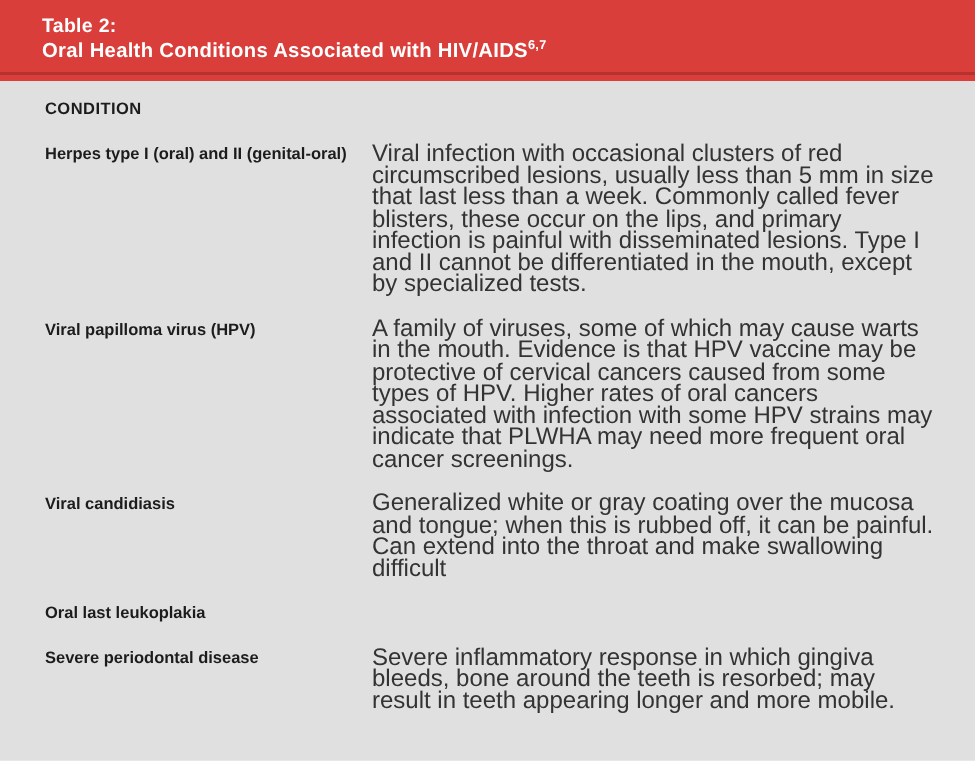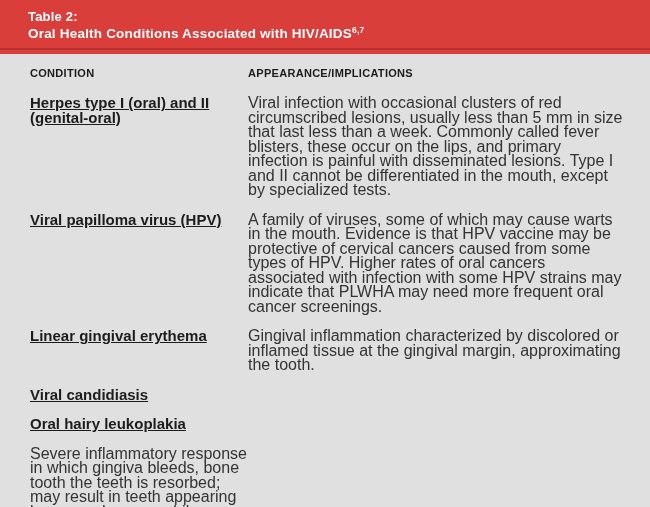--- a/index.html
+++ b/index.html
@@ -65,26 +65,25 @@
     font-size: 11px;
     font-weight: bold;
     color: #1c1c1c;
     letter-spacing: 0.3px;
     line-height: 14px;
   }
   .data-row {
     margin-bottom: 15px;
   }
   .condition {
-    font-size: 15px;
+    font-size: 11px;
     font-weight: bold;
     color: #1c1c1c;
     line-height: 14.5px;
     padding-right: 8px;
-    text-decoration: underline;
   }
   .appearance {
     font-size: 16px;
     color: #333333;
     line-height: 14.5px;
   }
 </style>
 </head>
 <body>
 
@@ -92,45 +91,42 @@
 
   <div class="banner">
     <div class="t1">Table 2:</div>
     <div class="t2"><span>Oral Health Conditions Associated with HIV/AIDS</span><sup>6,7</sup></div>
   </div>
 
   <div class="table-body">
 
     <div class="grid-row col-headers">
       <div class="col-header">CONDITION</div>
-      <div class="col-header">APPEARANCE/IMPLICATIONS</div>
     </div>
 
     <div class="grid-row data-row">
       <div class="condition">Herpes type I (oral) and II (genital-oral)</div>
       <div class="appearance">Viral infection with occasional clusters of red circumscribed lesions, usually less than 5 mm in size that last less than a week. Commonly called fever blisters, these occur on the lips, and primary infection is painful with disseminated lesions. Type I and II cannot be differentiated in the mouth, except by specialized tests.</div>
     </div>
 
     <div class="grid-row data-row">
       <div class="condition">Viral papilloma virus (HPV)</div>
       <div class="appearance">A family of viruses, some of which may cause warts in the mouth. Evidence is that HPV vaccine may be protective of cervical cancers caused from some types of HPV. Higher rates of oral cancers associated with infection with some HPV strains may indicate that PLWHA may need more frequent oral cancer screenings.</div>
     </div>
 
-    <div class="grid-row data-row">
-      <div class="condition">Linear gingival erythema</div>
-      <div class="appearance">Gingival inflammation characterized by discolored or inflamed tissue at the gingival margin, approximating the tooth.</div>
-    </div>
 
 
     <div class="grid-row data-row">
       <div class="condition">Viral candidiasis</div>
+      <div class="appearance">Generalized white or gray coating over the mucosa and tongue; when this is rubbed off, it can be painful. Can extend into the throat and make swallowing difficult</div>
     </div>
 
     <div class="grid-row data-row">
-      <div class="condition">Oral hairy leukoplakia</div>
+      <div class="condition">Oral last leukoplakia</div>
     </div>
 
     <div class="grid-row data-row">
-      <div class="appearance">Severe inflammatory response in which gingiva bleeds, bone tooth the teeth is resorbed; may result in teeth appearing longer and more mobile.</div>
+      <div class="condition">Severe periodontal disease</div>
+      <div class="appearance">Severe inflammatory response in which gingiva bleeds, bone around the teeth is resorbed; may result in teeth appearing longer and more mobile.</div>
     </div>
 
   </div>
 </div>
 
 </body></html>

